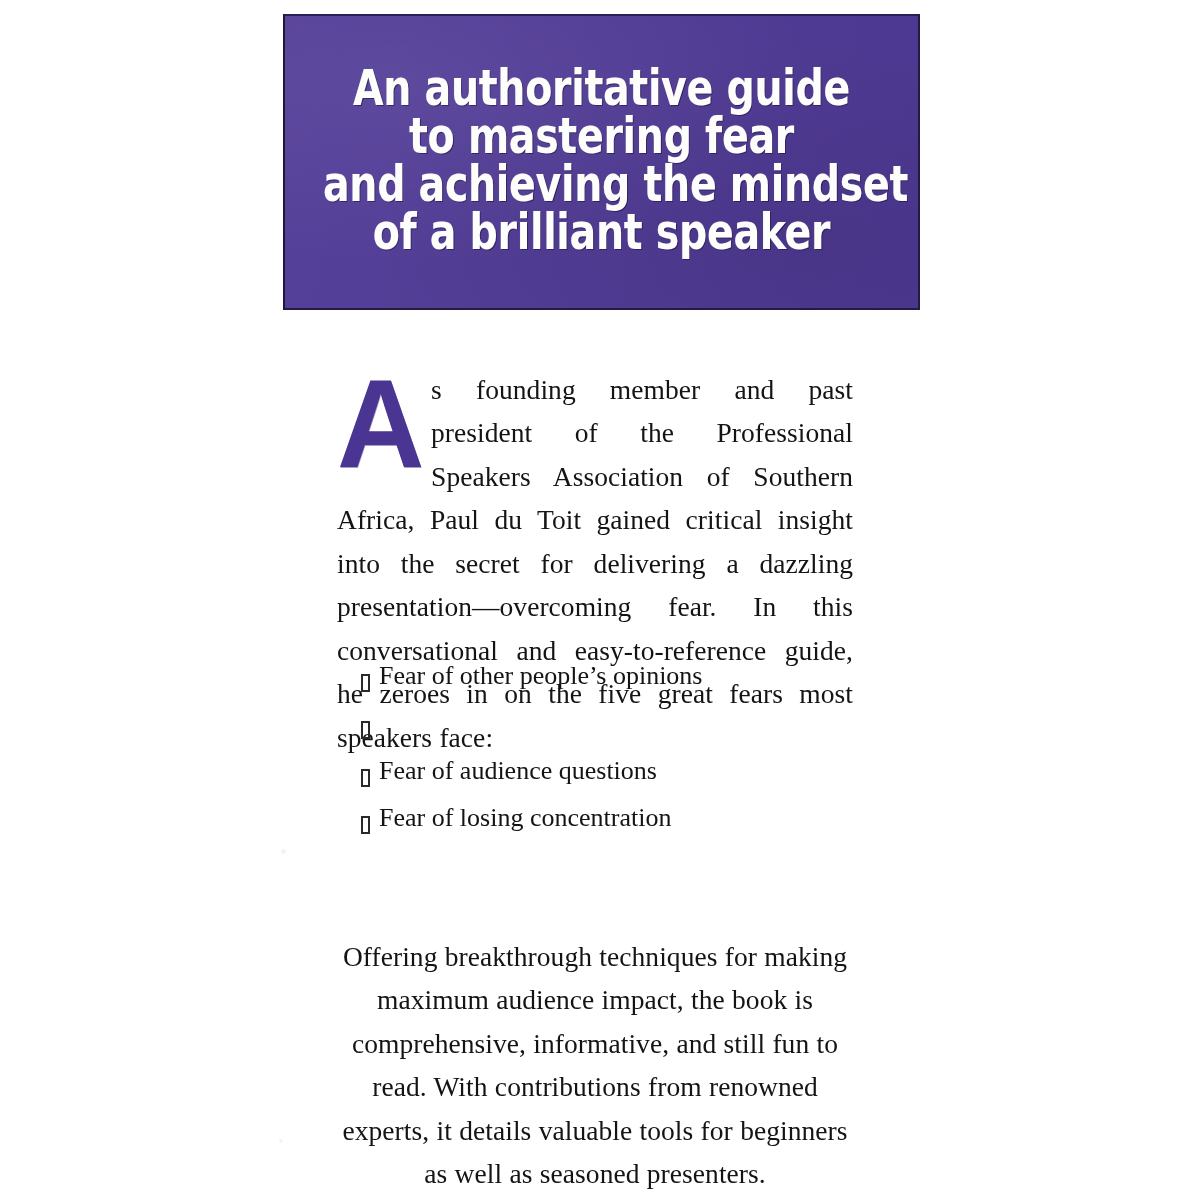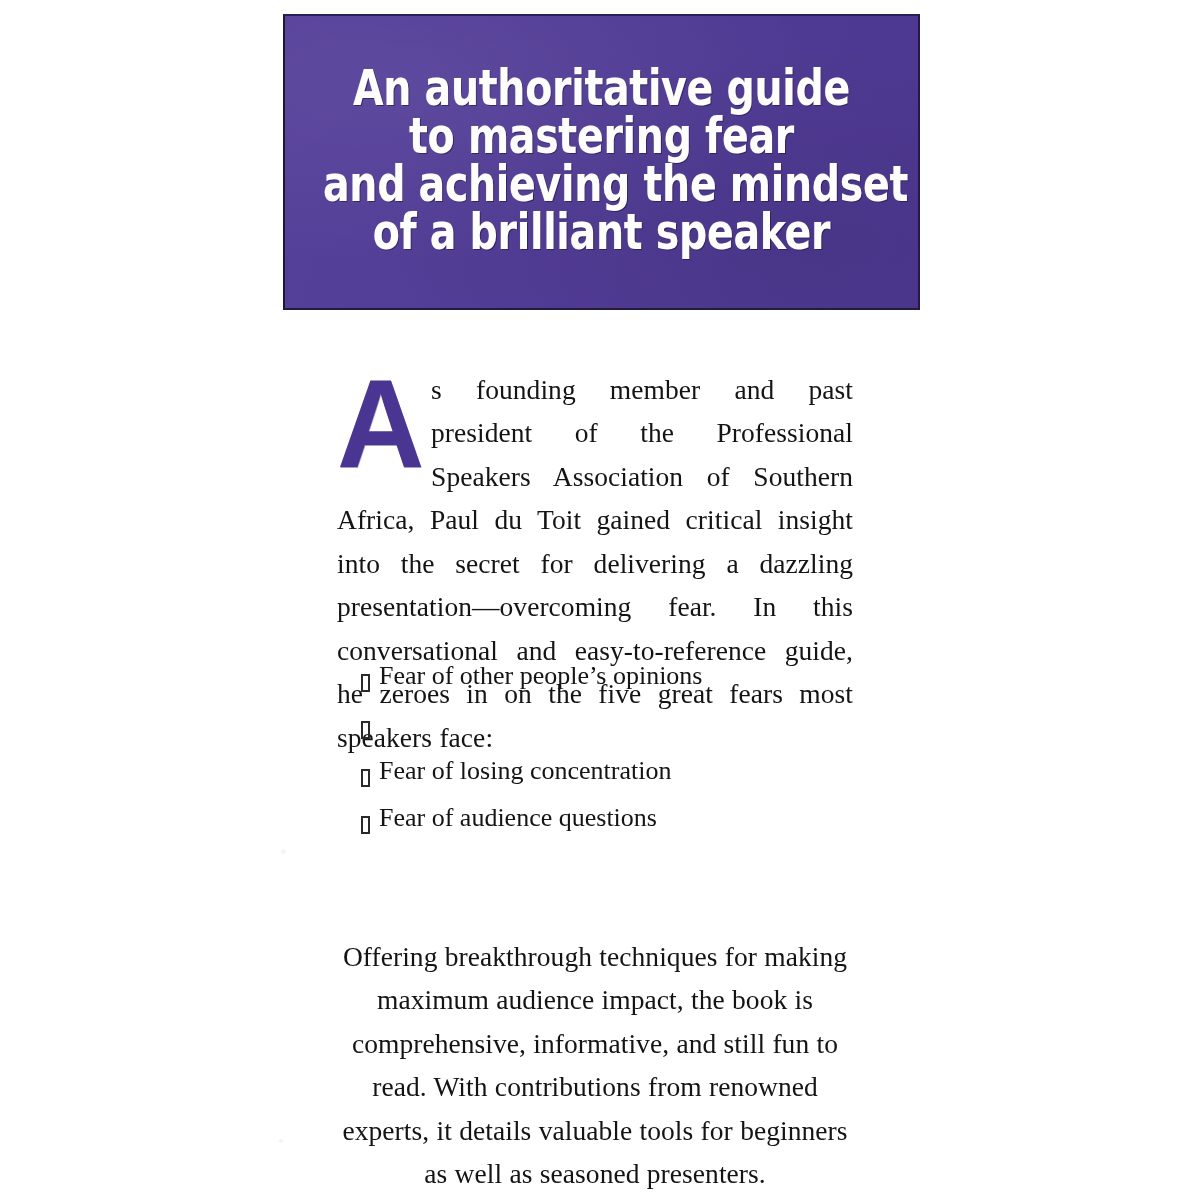--- a/index.html
+++ b/index.html
@@ -187,25 +187,25 @@
   <ul class="fear-list">
     <li class="fear-item">
       <span class="tofu-bullet"></span>
       <span class="fear-text">Fear of other people’s opinions</span>
     </li>
     <li class="fear-item">
       <span class="tofu-bullet"></span>
     </li>
     <li class="fear-item">
       <span class="tofu-bullet"></span>
+      <span class="fear-text">Fear of audience questions</span>
+    </li>
+    <li class="fear-item">
+      <span class="tofu-bullet"></span>
       <span class="fear-text">Fear of losing concentration</span>
-    </li>
-    <li class="fear-item">
-      <span class="tofu-bullet"></span>
-      <span class="fear-text">Fear of audience questions</span>
     </li>
   </ul>
 
   <div class="closing">
     <p class="para">Offering breakthrough techniques for making maximum audience impact, the book is comprehensive, informative, and still fun to read. With contributions from renowned experts, it details valuable tools for beginners as well as seasoned presenters.</p>
   </div>
 
   <div class="speck" style="left:281px; top:849px; width:5px; height:5px;"></div>
   <div class="speck" style="left:279px; top:1139px; width:4px; height:4px;"></div>
 

